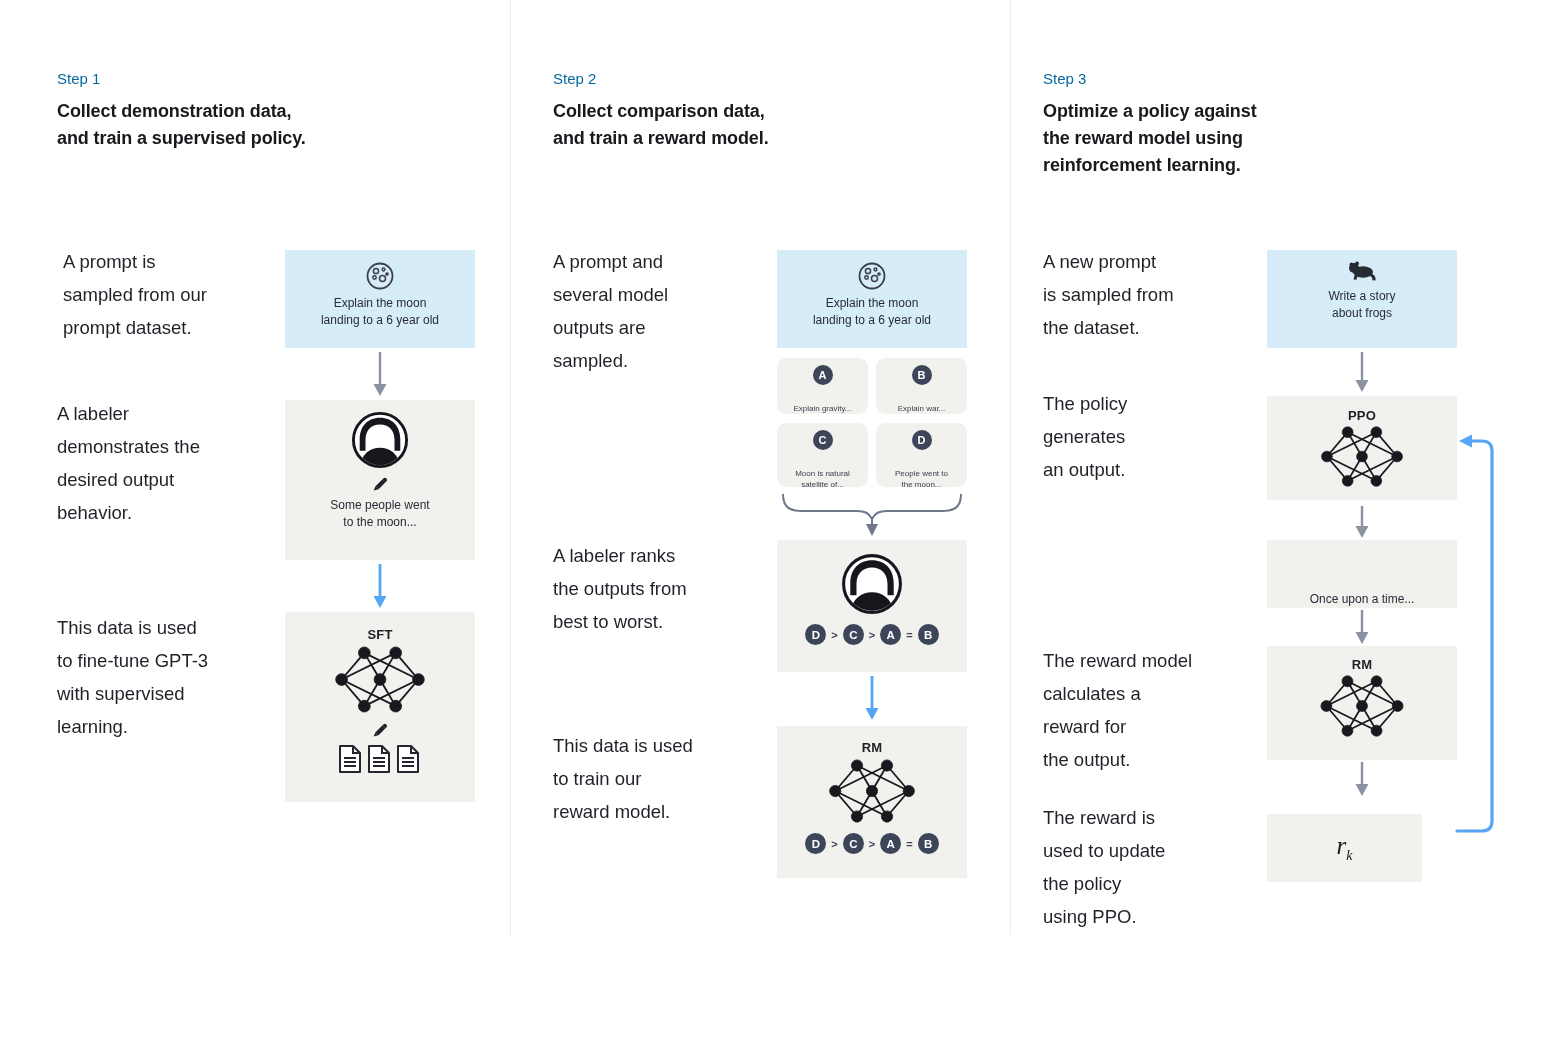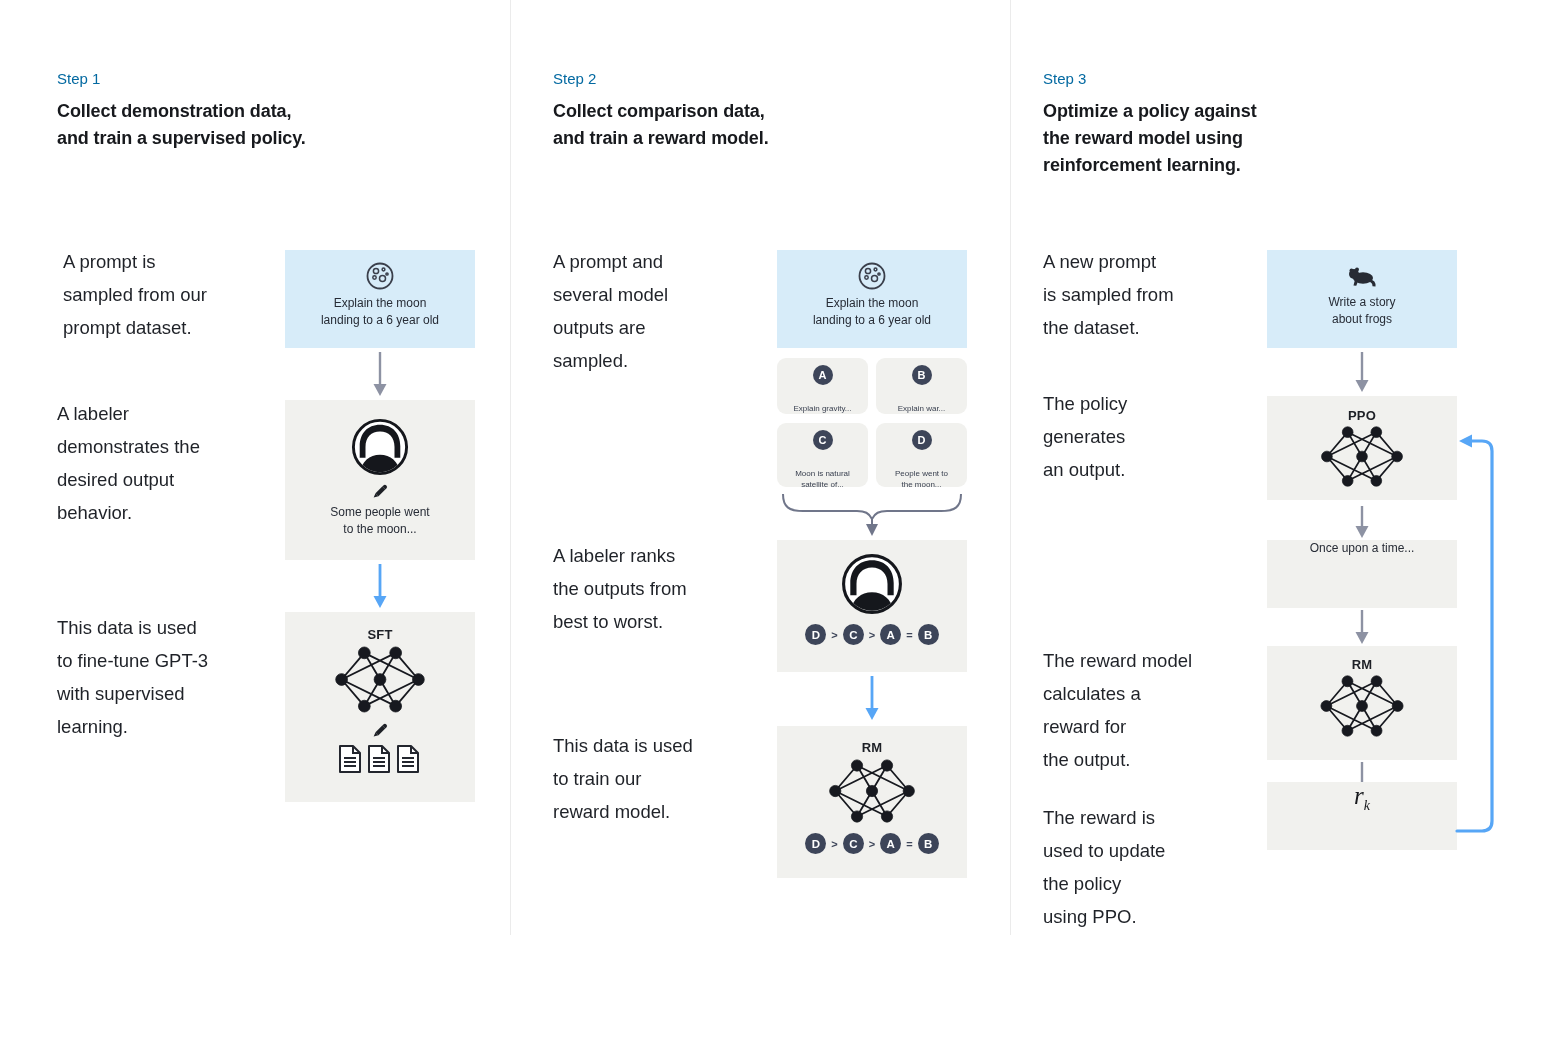--- a/index.html
+++ b/index.html
@@ -128,21 +128,21 @@
     </svg>
   <div class="box-text" style="margin-top:4px">Explain the moon
 landing to a 6 year old</div>
 </div>
 
 <svg class="varrow gray" style="left:372px;top:352px" width="16" height="44">
   <line x1="8" y1="0" x2="8" y2="33"></line>
     <path d="M1.5,32 L14.5,32 L8,44 Z"></path>
 </svg>
 
-<div class="box" style="left:285px;top:400px;width:190px;height:160px;padding-top:18px">
+<div class="box" style="left:285px;top:400px;width:190px;height:160px;padding-top:11px">
   <svg width="58" height="58" viewBox="0 0 60 60">
       <use href="#avatar"></use>
     </svg>
   <svg width="18" height="18" viewBox="0 0 24 24" style="margin-top:6px">
       <use href="#pencil"></use>
     </svg>
   <div class="box-text" style="margin-top:4px">Some people went
 to the moon...</div>
 </div>
 
@@ -263,21 +263,21 @@
 an output.</div>
 <div class="caption" style="left:1043px;top:645px;width:230px">The reward model
 calculates a
 reward for
 the output.</div>
 <div class="caption" style="left:1043px;top:802px;width:230px">The reward is
 used to update
 the policy
 using PPO.</div>
 
-<div class="box blue" style="left:1267px;top:250px;width:190px;height:98px;padding-top:13px">
+<div class="box blue" style="left:1267px;top:250px;width:190px;height:98px;padding-top:7px">
   <svg width="32" height="26" viewBox="0 0 32 26">
       <use href="#frog"></use>
     </svg>
   <div class="box-text" style="margin-top:5px">Write a story
 about frogs</div>
 </div>
 
 <svg class="varrow gray" style="left:1354px;top:352px" width="16" height="40">
   <line x1="8" y1="0" x2="8" y2="29"></line>
     <path d="M1.5,28 L14.5,28 L8,40 Z"></path>
@@ -288,41 +288,41 @@
   <svg width="86" height="63" viewBox="0 0 120 88" style="margin-top:2px">
       <use href="#net"></use>
     </svg>
 </div>
 
 <svg class="varrow gray" style="left:1354px;top:506px" width="16" height="32">
   <line x1="8" y1="0" x2="8" y2="21"></line>
     <path d="M1.5,20 L14.5,20 L8,32 Z"></path>
 </svg>
 
-<div class="box" style="left:1267px;top:540px;width:190px;height:68px;justify-content:flex-start">
+<div class="box" style="left:1267px;top:540px;width:190px;height:68px;justify-content:flex-end">
   <div class="box-text">Once upon a time...</div>
 </div>
 
 <svg class="varrow gray" style="left:1354px;top:610px" width="16" height="34">
   <line x1="8" y1="0" x2="8" y2="23"></line>
     <path d="M1.5,22 L14.5,22 L8,34 Z"></path>
 </svg>
 
 <div class="box" style="left:1267px;top:646px;width:190px;height:114px;padding-top:11px">
   <div class="model-label">RM</div>
   <svg width="88" height="64" viewBox="0 0 120 88" style="margin-top:2px">
       <use href="#net"></use>
     </svg>
 </div>
 
 <svg class="varrow gray" style="left:1354px;top:762px" width="16" height="34">
   <line x1="8" y1="0" x2="8" y2="23"></line>
     <path d="M1.5,22 L14.5,22 L8,34 Z"></path>
 </svg>
 
-<div class="box" style="left:1267px;top:782px;width:190px;height:68px;justify-content:flex-start">
+<div class="box" style="left:1267px;top:814px;width:155px;height:68px;justify-content:center">
   <span class="rk"><span>r</span><sub>k</sub></span>
 </div>
 
 <svg class="feedback" style="left:1450px;top:430px" width="56" height="412">
   <path class="stroke" d="M7,401 L32,401 Q42,401 42,391 L42,21 Q42,11 32,11 L22,11"></path>
   <path class="head" d="M22,4.5 L22,17.5 L9,11 Z"></path>
 </svg>
 
 </body></html>

